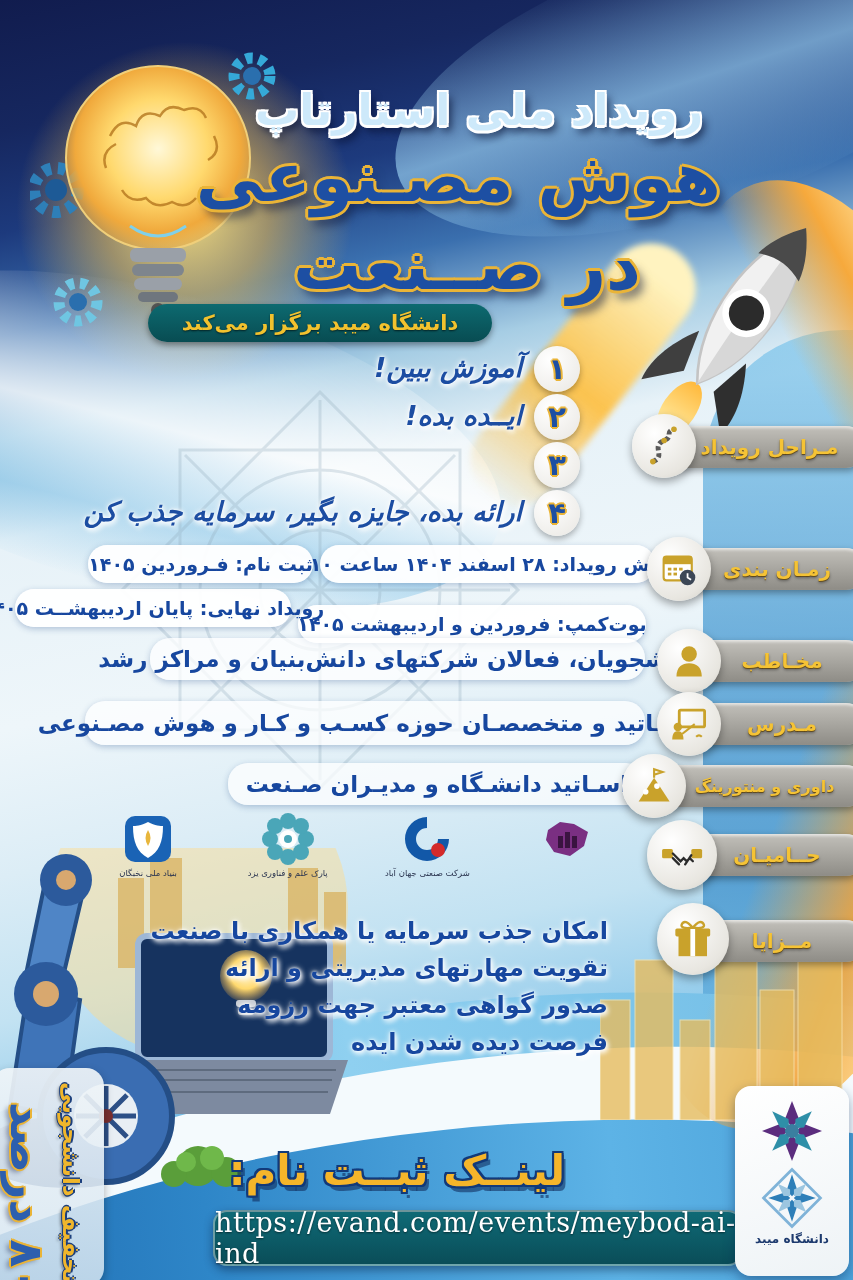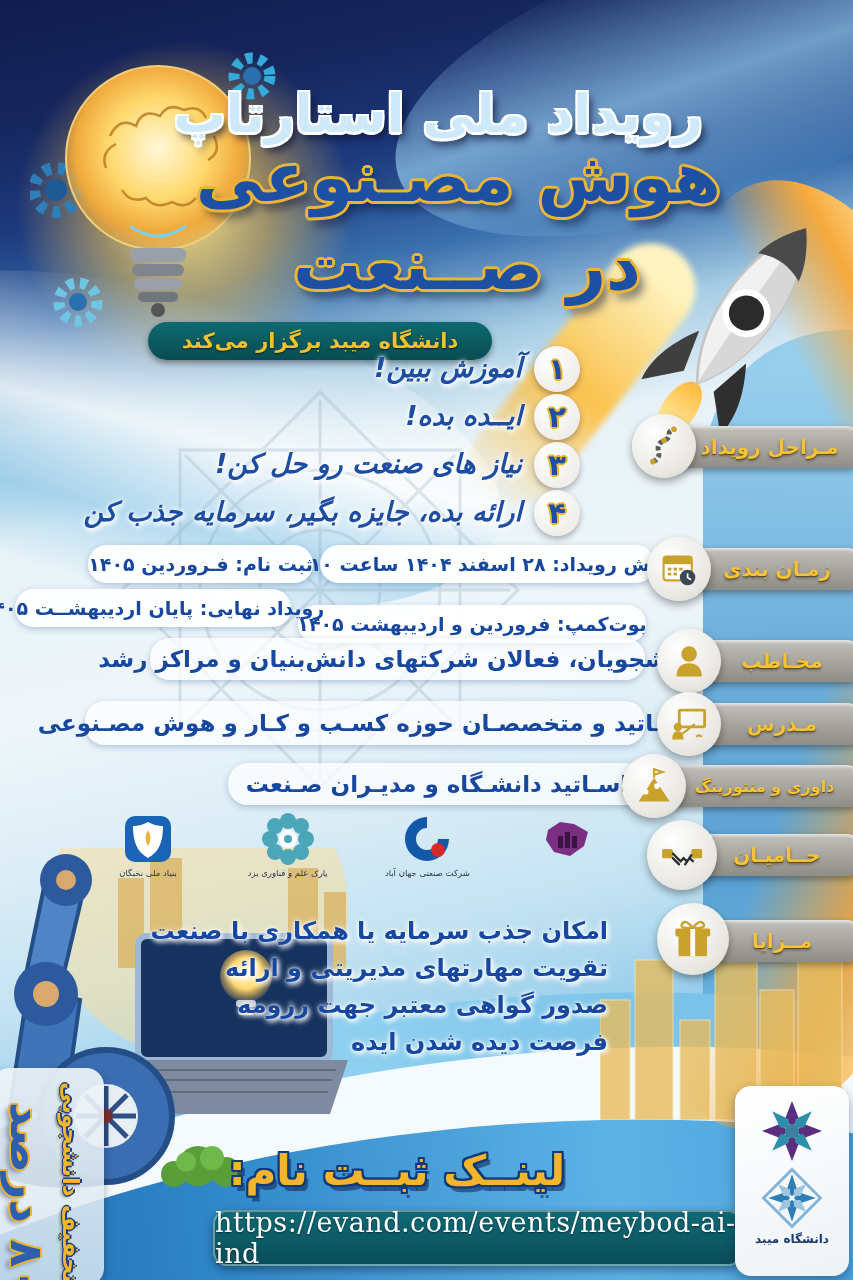--- a/index.html
+++ b/index.html
@@ -26,30 +26,30 @@
   .flame-trail{right:115px;top:330px;width:310px;height:90px;transform:rotate(-52deg);border-radius:60px;z-index:2;filter:blur(3px);
     background:linear-gradient(90deg,rgba(255,200,80,0) 0%,rgba(255,190,60,.9) 45%,#fff3c0 90%);}
   .wave-a{left:-320px;top:1004px;width:1560px;height:640px;border-radius:50%;transform:rotate(-7deg);z-index:1;
     background:linear-gradient(90deg,#2f7fc0,#8fd0f0 45%,#5aaede);}
   .wave-b{left:-300px;top:1060px;width:1560px;height:640px;border-radius:50%;transform:rotate(-7.5deg);z-index:1;background:#f4fafd;}
   .wave-c{left:-340px;top:1128px;width:1640px;height:700px;border-radius:50%;transform:rotate(-6deg);z-index:1;
     background:linear-gradient(90deg,#0e4c95,#2e86c8 35%,#5db3e6 60%,#2f86c4);}
   .watermark{left:90px;top:360px;z-index:1;opacity:.28;}
   .skyline{left:600px;top:930px;z-index:2;opacity:.8;}
   
-  .kicker{right:150px;top:84px;z-index:6;font-size:52px;font-weight:bold;color:#cde9fa;white-space:nowrap;
+  .kicker{right:150px;top:84px;z-index:6;font-size:44px;font-weight:bold;color:#cde9fa;white-space:nowrap;
     text-shadow:-2px -2px 0 #fff,2px -2px 0 #fff,-2px 2px 0 #fff,2px 2px 0 #fff,0 3px 0 #fff,4px 6px 8px rgba(8,16,50,.8);}
   .title-main{z-index:6;font-size:68px;font-weight:bold;color:#1d4fa3;white-space:nowrap;letter-spacing:1px;
     text-shadow:-3px 0 0 #eab437,3px 0 0 #eab437,0 -3px 0 #eab437,0 3px 0 #eab437,-2px -2px 0 #eab437,2px 2px 0 #eab437,-2px 2px 0 #eab437,2px -2px 0 #eab437,6px 8px 10px rgba(10,20,60,.55);}
   .t1{right:132px;top:138px;}
   .t2{right:212px;top:226px;letter-spacing:6px;}
   .organizer{left:148px;top:304px;width:344px;height:38px;z-index:6;border-radius:19px;
     background:linear-gradient(180deg,#0d6a70,#084c52);box-shadow:0 3px 6px rgba(0,0,0,.4);
     display:flex;align-items:center;justify-content:center;font-size:21px;font-weight:bold;color:#f2c22e;
-    text-shadow:0 1px 2px rgba(0,0,0,.6);margin-top:18px;}
+    text-shadow:0 1px 2px rgba(0,0,0,.6);}
   .step-num{z-index:6;width:46px;height:46px;border-radius:50%;
     background:radial-gradient(circle at 35% 30%,#ffffff,#e9e7e2);box-shadow:0 3px 6px rgba(0,0,0,.3);
     display:flex;align-items:center;justify-content:center;font-size:29px;font-weight:bold;color:#1d4fa3;
     text-shadow:-2px 0 0 #eab437,2px 0 0 #eab437,0 -2px 0 #eab437,0 2px 0 #eab437,-1px -1px 0 #eab437,1px 1px 0 #eab437,-1px 1px 0 #eab437,1px -1px 0 #eab437;}
   .step-text{z-index:6;font-size:27px;font-weight:bold;color:#1c4da2;white-space:nowrap;
     text-shadow:0 0 3px #fff,0 0 6px #fff,2px 3px 5px rgba(255,255,255,.9);font-style:italic;}
   .side-pill{z-index:6;height:42px;border-radius:22px;
     background:linear-gradient(180deg,#c2c0ba,#8e8c86);
     box-shadow:0 3px 7px rgba(0,0,0,.35), inset 0 2px 3px rgba(255,255,255,.6);
     display:flex;align-items:center;justify-content:center;
@@ -176,21 +176,20 @@
   <div class="abs kicker">رویداد ملی استارتاپ</div>
   <div class="abs title-main t1">هوش مصـنوعی</div>
   <div class="abs title-main t2">در صــنعت</div>
   <div class="abs organizer">دانشگاه میبد برگزار می‌کند</div>
 
   <div class="abs step-num" style="left:534px;top:346px;">۱</div>
   <div class="abs step-text" style="right:331px;top:352px;">آموزش ببین!</div>
   <div class="abs step-num" style="left:534px;top:394px;">۲</div>
   <div class="abs step-text" style="right:331px;top:400px;">ایــده بده!</div>
   <div class="abs step-num" style="left:534px;top:442px;">۳</div>
-  <div class="abs step-text" style="right:331px;top:448px;">نیاز های صنعت رو حل کن!</div>
   <div class="abs step-num" style="left:534px;top:490px;">۴</div>
   <div class="abs step-text" style="right:331px;top:496px;">ارائه بده، جایزه بگیر، سرمایه جذب کن</div>
 
   <div class="abs side-pill" style="right:-14px;top:426px;width:175px;">مـراحل رویداد</div>
   <div class="abs badge" style="left:632px;top:414px;width:64px;height:64px;">
     <svg viewBox="0 0 60 60">
         <path d="M14,52 C34,44 10,30 30,22 C44,16 30,10 44,6" fill="none" stroke="#5a5a5a" stroke-width="7" stroke-dasharray="6 4"></path>
         <circle cx="14" cy="52" r="4" fill="#c9a22b"></circle>
         <circle cx="30" cy="22" r="4" fill="#c9a22b"></circle>
         <circle cx="44" cy="6" r="4" fill="#c9a22b"></circle>

